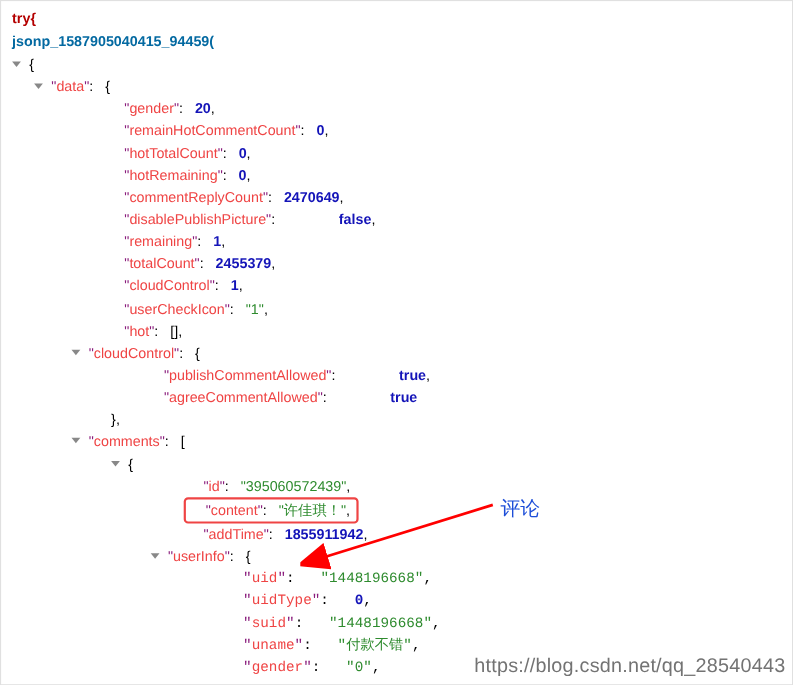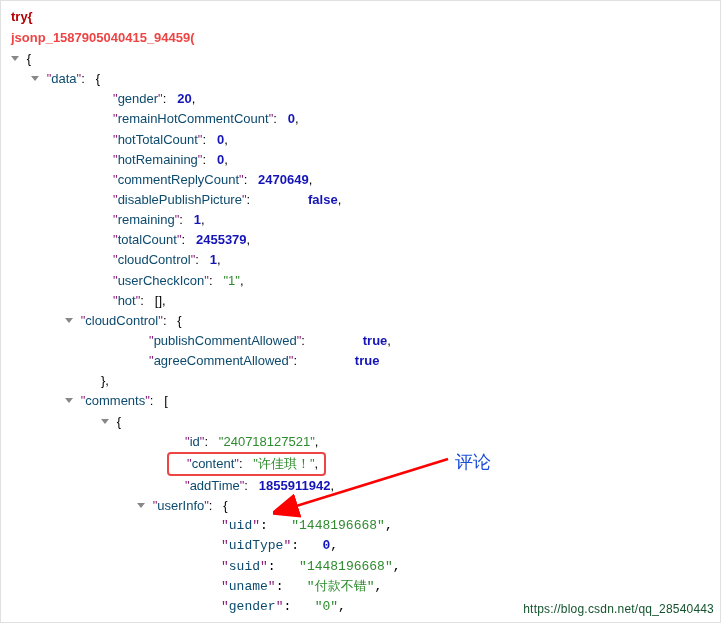--- a/index.html
+++ b/index.html
@@ -22,31 +22,31 @@
     width: 0; height: 0;
     border-top: 5px solid #888;
     border-left: 4px solid transparent;
     border-right: 4px solid transparent;
     margin-right: 4px;
     vertical-align: middle;
     position: relative;
     top: -1px;
   }
   .tog-spacer { display: inline-block; width: 12px; }
-  .key { color: #0c4a6e; } 
+  .key { color: #ef4444; } 
   .key::before { content: '"'; color: #8a1c7c; }
   .key::after { content: '"'; color: #8a1c7c; }
   .str { color: #2e8b2e; } 
   .str::before { content: '"'; color: #2e8b2e; }
   .str::after { content: '"'; color: #2e8b2e; }
   .num { color: #1414b8; font-weight: bold; } 
   .bool { color: #1414b8; font-weight: bold; margin-left: 47px; }
   .punc { color: #000; }
   .try-line { color: #b40000; font-weight: bold; margin-bottom: 6px; }
-  .jsonp-line { color: #ef4444; font-weight: bold; margin-bottom: 4px; }
+  .jsonp-line { color: #0369a1; font-weight: bold; margin-bottom: 4px; }
   .ind0 { padding-left: 0; }
   .ind1 { padding-left: 20px; }
   .ind2 { padding-left: 54px; }
   .ind3 { padding-left: 90px; }
   .ind4 { padding-left: 126px; }
   .ind5 { padding-left: 162px; }
   .ind6 { padding-left: 198px; font-family: Liberation Mono, monospace; }
   .hlbox {
     display: inline-block;
     border: 2px solid #ef4444;
@@ -64,22 +64,22 @@
   .arrow-svg {
     position: absolute;
     left: 272px;
     top: 448px;
     pointer-events: none;
   }
   .watermark {
     position: absolute;
     right: 6px;
     bottom: 6px;
-    color: #14532d;
-    font-size: 12px;
+    color: #737373;
+    font-size: 18px;
     letter-spacing: 0.2px;
   }
 </style>
 </head>
 <body>
 
 <div class="try-line">try{</div>
 <div class="jsonp-line">jsonp_1587905040415_94459(</div>
 
 <div class="row ind0">
@@ -114,21 +114,21 @@
 
 <div class="row ind2">
   <span class="tog"></span>
   <span class="key">comments</span><span class="punc">:&nbsp;&nbsp;&nbsp;[</span>
 </div>
 <div class="row ind3">
   <span class="tog"></span>
   <span class="punc">{</span>
 </div>
 
-<div class="row ind5"><span class="tog-spacer"></span><span class="key">id</span><span class="punc">:&nbsp;&nbsp;&nbsp;</span><span class="str">240718127521</span><span class="punc">,</span></div>
+<div class="row ind5"><span class="tog-spacer"></span><span class="key">id</span><span class="punc">:&nbsp;&nbsp;&nbsp;</span><span class="str">395060572439</span><span class="punc">,</span></div>
 
 <div class="row ind5">
   <span class="hlbox">
     <span class="tog-spacer"></span><span class="key">content</span><span class="punc">:&nbsp;&nbsp;&nbsp;</span><span class="str">许佳琪！</span><span class="punc">,</span>
   </span>
 </div>
 
 <div class="row ind5"><span class="tog-spacer"></span><span class="key">addTime</span><span class="punc">:&nbsp;&nbsp;&nbsp;</span><span class="num">1855911942</span><span class="punc">,</span></div>
 
 <div class="row ind4">

